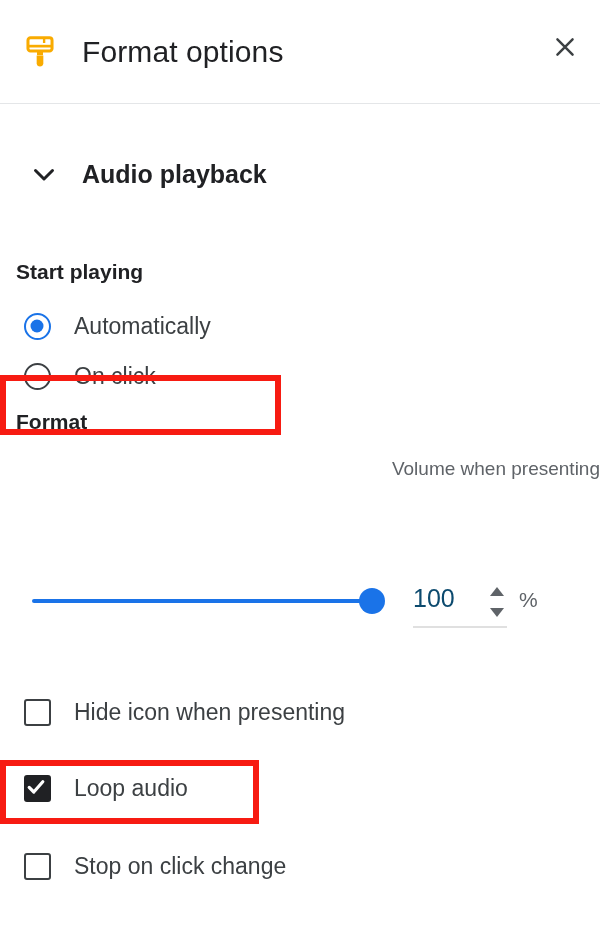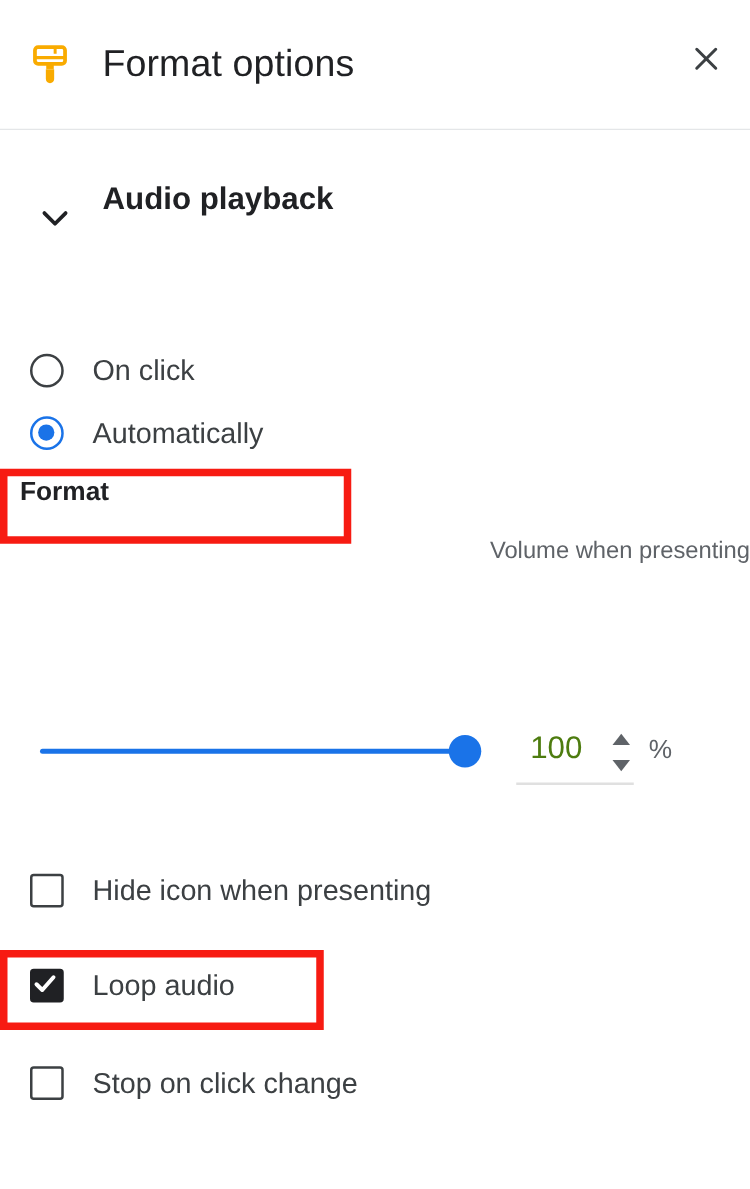--- a/index.html
+++ b/index.html
@@ -60,20 +60,21 @@
     padding: 0;
   }
 
   
   .section-header {
     position: absolute;
     left: 0;
     top: 145;
     width: 600px;
     display: flex;
+    align-items: center;
     cursor: pointer;
   }
   .chevron-wrap {
     width: 56px;
     height: 58px;
     margin-left: 16px;
     display: flex;
     align-items: center;
     justify-content: center;
     flex: 0 0 auto;
@@ -206,22 +207,22 @@
     border-radius: 50%;
     background: #1a73e8;
     cursor: pointer;
   }
   .volume-value {
     position: absolute;
     left: 413px;
     top: 9px;
     width: 64px;
     font-size: 25px;
-    color: #4d7c0f;
-    text-align: center;
+    color: #0c4a6e;
+    text-align: left;
     background: none;
     border: none;
     outline: none;
     padding: 0;
     font-family: "Liberation Sans", sans-serif;
   }
   .volume-underline {
     position: absolute;
     left: 413px;
     top: 51px;
@@ -274,35 +275,36 @@
   <div class="chevron-wrap">
     <svg width="34" height="34" viewBox="0 0 24 24" aria-hidden="true">
       <path d="M6 9.5 L12 15.5 L18 9.5" fill="none" stroke="#202124" stroke-width="2.1" stroke-linecap="round" stroke-linejoin="round"></path>
     </svg>
   </div>
   <div class="section-title">Audio playback</div>
 </div>
 
 <div class="content">
 
+  <div class="group-label">Start playing</div>
 
   <div style="height:14px;"></div>
 
+  <div class="opt-row" style="height:52px;">
+    <div class="ctl">
+      <span class="radio checked"></span>
+    </div>
+    <div class="opt-text">Automatically</div>
+  </div>
+
   <div class="opt-row" style="height:48px;">
     <div class="ctl">
       <span class="radio"></span>
     </div>
     <div class="opt-text">On click</div>
-  </div>
-
-  <div class="opt-row" style="height:52px;">
-    <div class="ctl">
-      <span class="radio checked"></span>
-    </div>
-    <div class="opt-text">Automatically</div>
   </div>
 
   <div style="height:8px;"></div>
 
   <div class="group-label">Format</div>
   <div style="height:20px;"></div>
   <div class="sub-label">Volume when presenting</div>
 </div>
 
 <div class="slider-row">

